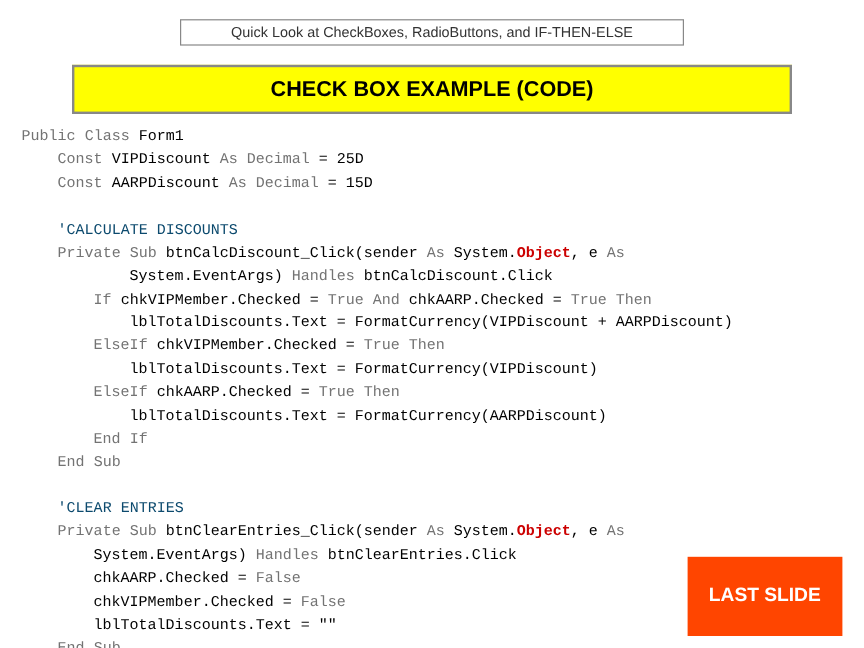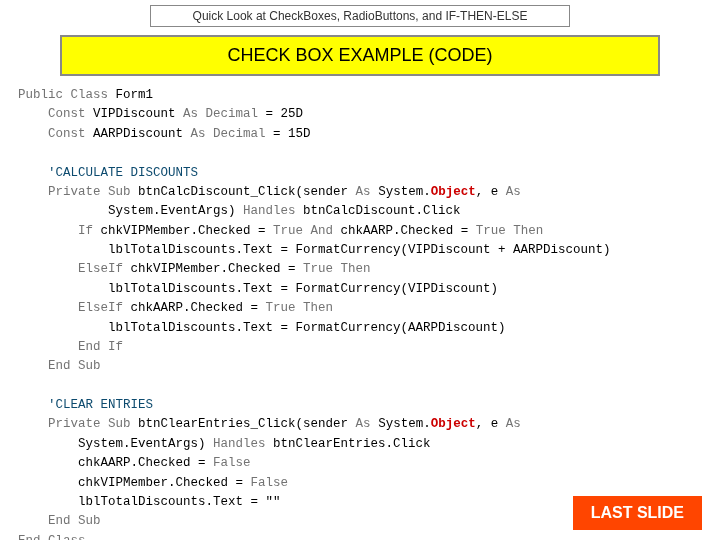--- a/index.html
+++ b/index.html
@@ -14,33 +14,33 @@
     }
 
     #top-bar {
       background: #fff;
       border: 1.5px solid #888;
       text-align: center;
       padding: 3px 10px;
       font-family: Arial, sans-serif;
       font-size: 12px;
       color: #333;
-      margin: 5px auto;
+      margin: 16px auto;
       width: 420px;
       display: block;
     }
 
     #title-box {
       background: #ffff00;
       border: 2px solid #888;
       text-align: center;
       padding: 8px 20px;
       font-family: Arial, sans-serif;
       font-size: 18px;
-      font-weight: normal;
+      font-weight: bold;
       color: #000;
       margin: 8px 60px 10px 60px;
     }
 
     #code-area {
       padding: 0 18px;
       line-height: 1.55;
       color: #000;
       white-space: pre;
       font-size: 12.5px;
@@ -52,21 +52,21 @@
 
     #last-slide-btn {
       position: absolute;
       bottom: 10px;
       right: 18px;
       background: #ff4500;
       color: #fff;
       font-family: Arial, sans-serif;
       font-size: 16px;
       font-weight: bold;
-      padding: 8px 18px;
+      padding: 24px 18px;
       border: none;
       cursor: pointer;
     }
   </style>
 </head>
 <body>
 
 <div id="top-bar">
   <span>Quick Look at CheckBoxes, RadioButtons, and IF-THEN-ELSE</span>
 </div>

